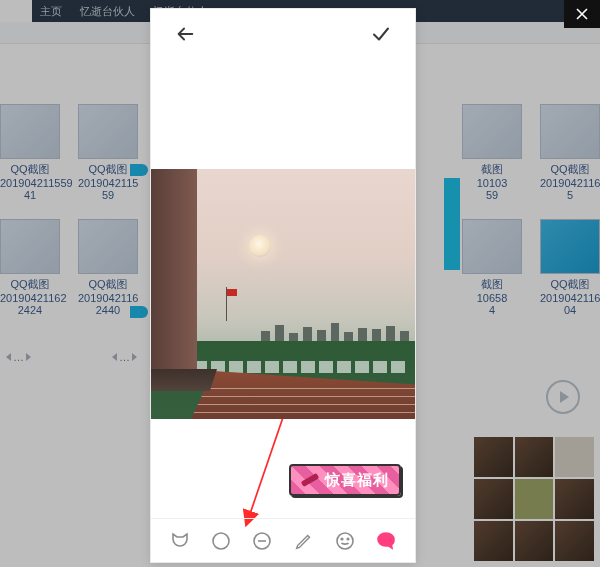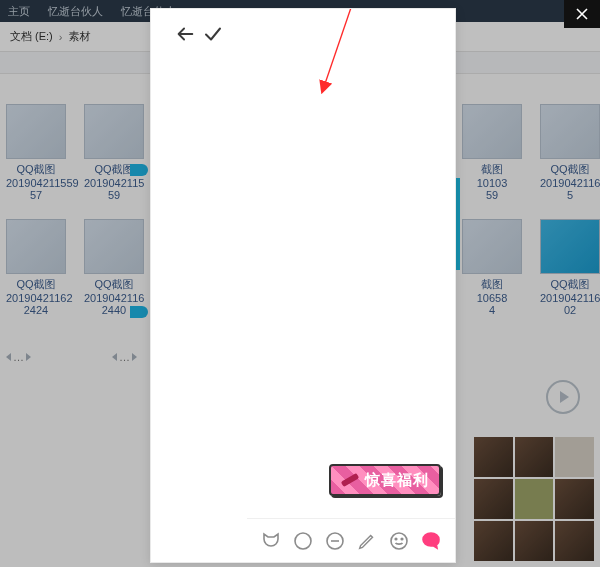--- a/index.html
+++ b/index.html
@@ -20,20 +20,21 @@
       background: #fdfdfd;
     }
     .titlebar {
       height: 22px;
       background: #2b3a4a;
       color: #c8d2dc;
       display: flex;
       align-items: center;
       padding: 0 8px;
       gap: 18px;
+      margin-left: 32px;
     }
     .titlebar span { white-space: nowrap; }
     .breadcrumbs {
       height: 30px;
       display: flex;
       align-items: center;
       gap: 6px;
       padding: 0 10px;
       background: #fff;
       border-bottom: 1px solid #e3e3e3;
@@ -49,21 +50,21 @@
       position: absolute;
       top: 74px;
       left: 0;
       right: 0;
       bottom: 0;
       padding-top: 30px;
     }
     .thumb-row {
       display: flex;
       gap: 18px;
-      padding-left: 6px;
+      padding-left: 0;
       margin-bottom: 18px;
     }
     .thumb {
       width: 60px;
       text-align: center;
     }
     .thumb-img {
       width: 60px;
       height: 55px;
       background: linear-gradient(135deg,#d8e3ef,#c2cfdc);
@@ -125,22 +126,22 @@
       background: rgba(0,0,0,.25);
     }
     .window-close {
       position:absolute; top:0; right:0; width:36px; height:28px;
       background:#111; color:#fff; display:flex; align-items:center; justify-content:center;
       font-size:16px;
     }
 
     
     .phone {
-      position:absolute; top:8px; left:150px; width:306px; height:555px;
-      background:#fff; border:1px solid #e9e9e9; display:flex; 
+      position:absolute; top:8px; left:150px; width:266px; height:555px;
+      background:#fff; border:1px solid #e9e9e9; display:flex; flex-direction:column;
       box-shadow: 0 2px 10px rgba(0,0,0,.12);
     }
     .phone-header{
       height:50px; display:flex; align-items:center; justify-content:space-between;
       padding:0 20px;
     }
     .icon-btn{ width:28px; height:28px; display:flex; align-items:center; justify-content:center; }
     .icon-btn svg{stroke:#3a3a3a;}
     .white-gap{ height:110px; background:#fff; }
     .photo{
@@ -194,38 +195,33 @@
   </style>
 </head>
 <body>
 
 <div class="explorer">
   <div class="titlebar">
     <span>主页</span>
     <span>忆逝台伙人</span>
     <span>忆逝台伙人</span>
   </div>
-  <div class="breadcrumbs">
-    <span>文档 (E:)</span>
-    <span class="bc-sep">›</span>
-    <span>素材</span>
-  </div>
   <div class="files-header"></div>
 
   <div class="thumbs-area">
     <div class="blue-bump" style="top:90px"></div>
     <div class="blue-bump" style="top:232px"></div>
     <div class="close-blue"></div>
 
     <div class="thumb-row">
       <div class="thumb">
         <div class="thumb-img"></div>
         <div class="thumb-label">QQ截图</div>
         <div class="thumb-date"><span>2019042115</span><span>59</span></div>
-        <div class="thumb-date">57</div>
+        <div class="thumb-date">41</div>
       </div>
       <div class="thumb">
         <div class="thumb-img"></div>
         <div class="thumb-label">QQ截图</div>
         <div class="thumb-date"><span>2019042115</span></div>
         <div class="thumb-date">59</div>
       </div>
       <div style="width:310px"></div>
       <div class="thumb">
         <div class="thumb-img"></div>
@@ -258,21 +254,21 @@
       <div class="thumb">
         <div class="thumb-img"></div>
         <div class="thumb-label">截图</div>
         <div class="thumb-date">10658</div>
         <div class="thumb-date">4</div>
       </div>
       <div class="thumb">
         <div class="thumb-img" style="background:linear-gradient(135deg,#3fb8e6,#1b9dd0)"></div>
         <div class="thumb-label">QQ截图</div>
         <div class="thumb-date"><span>2019042116</span></div>
-        <div class="thumb-date">02</div>
+        <div class="thumb-date">04</div>
       </div>
     </div>
 
     <div class="column-footers">
       <div class="col-footer"><span class="tri-left"></span>…<span class="tri-right"></span></div>
       <div class="col-footer"><span class="tri-left"></span>…<span class="tri-right"></span></div>
     </div>
 
     <div class="play-badge"></div>
 

